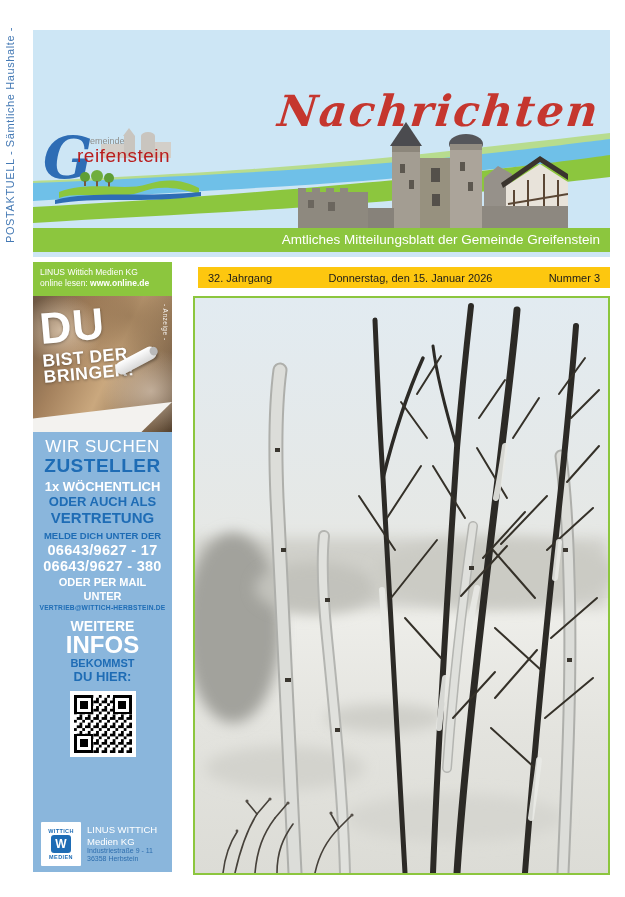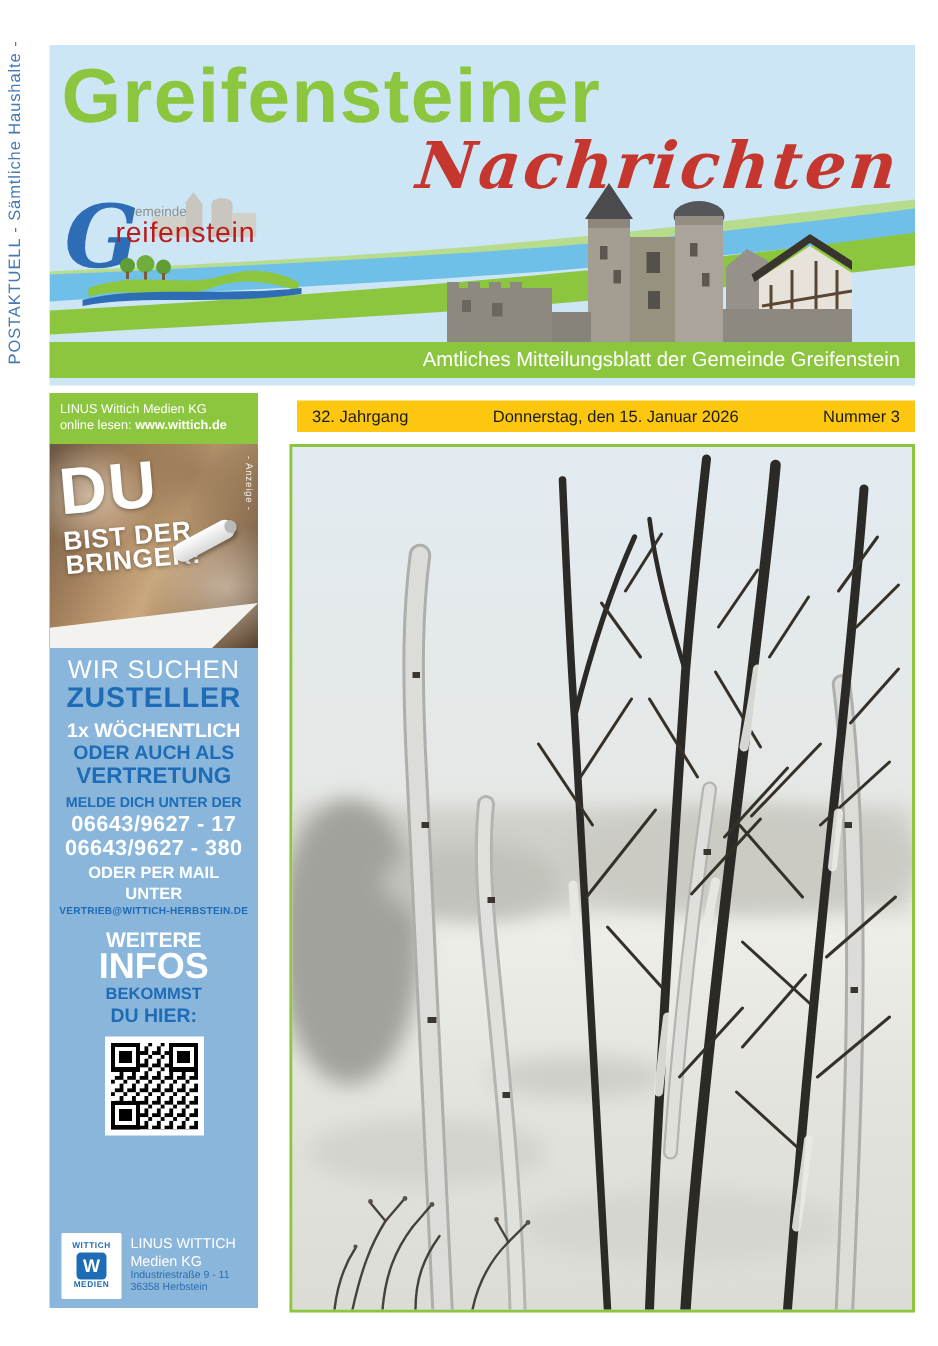--- a/index.html
+++ b/index.html
@@ -204,21 +204,20 @@
           <line x1="230" y1="60" x2="230" y2="108"></line>
         <line x1="246" y1="54" x2="246" y2="108"></line>
           <line x1="260" y1="60" x2="260" y2="108"></line>
         <line x1="210" y1="84" x2="270" y2="74"></line>
           <line x1="210" y1="98" x2="270" y2="92"></line>
       </g>
       <rect x="184" y="86" width="86" height="22" fill="#8d8880"></rect>
       <rect x="70" y="88" width="26" height="20" fill="#87827a"></rect>
     </svg>
 
-    <div class="title-1">Greifensteiner</div>
     <div class="title-2">Nachrichten</div>
 
     <div class="gem-logo">
       <svg class="silhouette" viewBox="0 0 70 30">
         <polygon points="28,0 22,8 34,8" fill="#c9c5bf"></polygon>
         <rect x="23" y="8" width="11" height="22" fill="#c9c5bf"></rect>
         <ellipse cx="47" cy="8" rx="7" ry="4" fill="#c9c5bf"></ellipse>
         <rect x="40" y="8" width="14" height="22" fill="#c9c5bf"></rect>
         <rect x="0" y="16" width="23" height="14" fill="#d3cfc9"></rect>
         <rect x="54" y="14" width="16" height="16" fill="#d3cfc9"></rect>
@@ -245,21 +244,21 @@
   <div class="issue-bar">
     <span>32. Jahrgang</span>
     <span>Donnerstag, den 15. Januar 2026</span>
     <span>Nummer 3</span>
   </div>
 
   <div class="ad-col">
 
     <div class="ad-top-green">
       <div>LINUS Wittich Medien KG</div>
-      <div><span>online lesen: </span><b>www.wittich.de</b></div>
+      <div><span>online lesen: </span><b>www.online.de</b></div>
     </div>
 
     <div class="ad-hero">
       <div class="hero-headline">
         <div class="h-du">DU</div>
         <div class="h-mid">BIST DER</div>
         <div class="h-low">BRINGER!</div>
       </div>
       <div class="anzeige">- Anzeige -</div>
       <div class="news-roll"></div>

